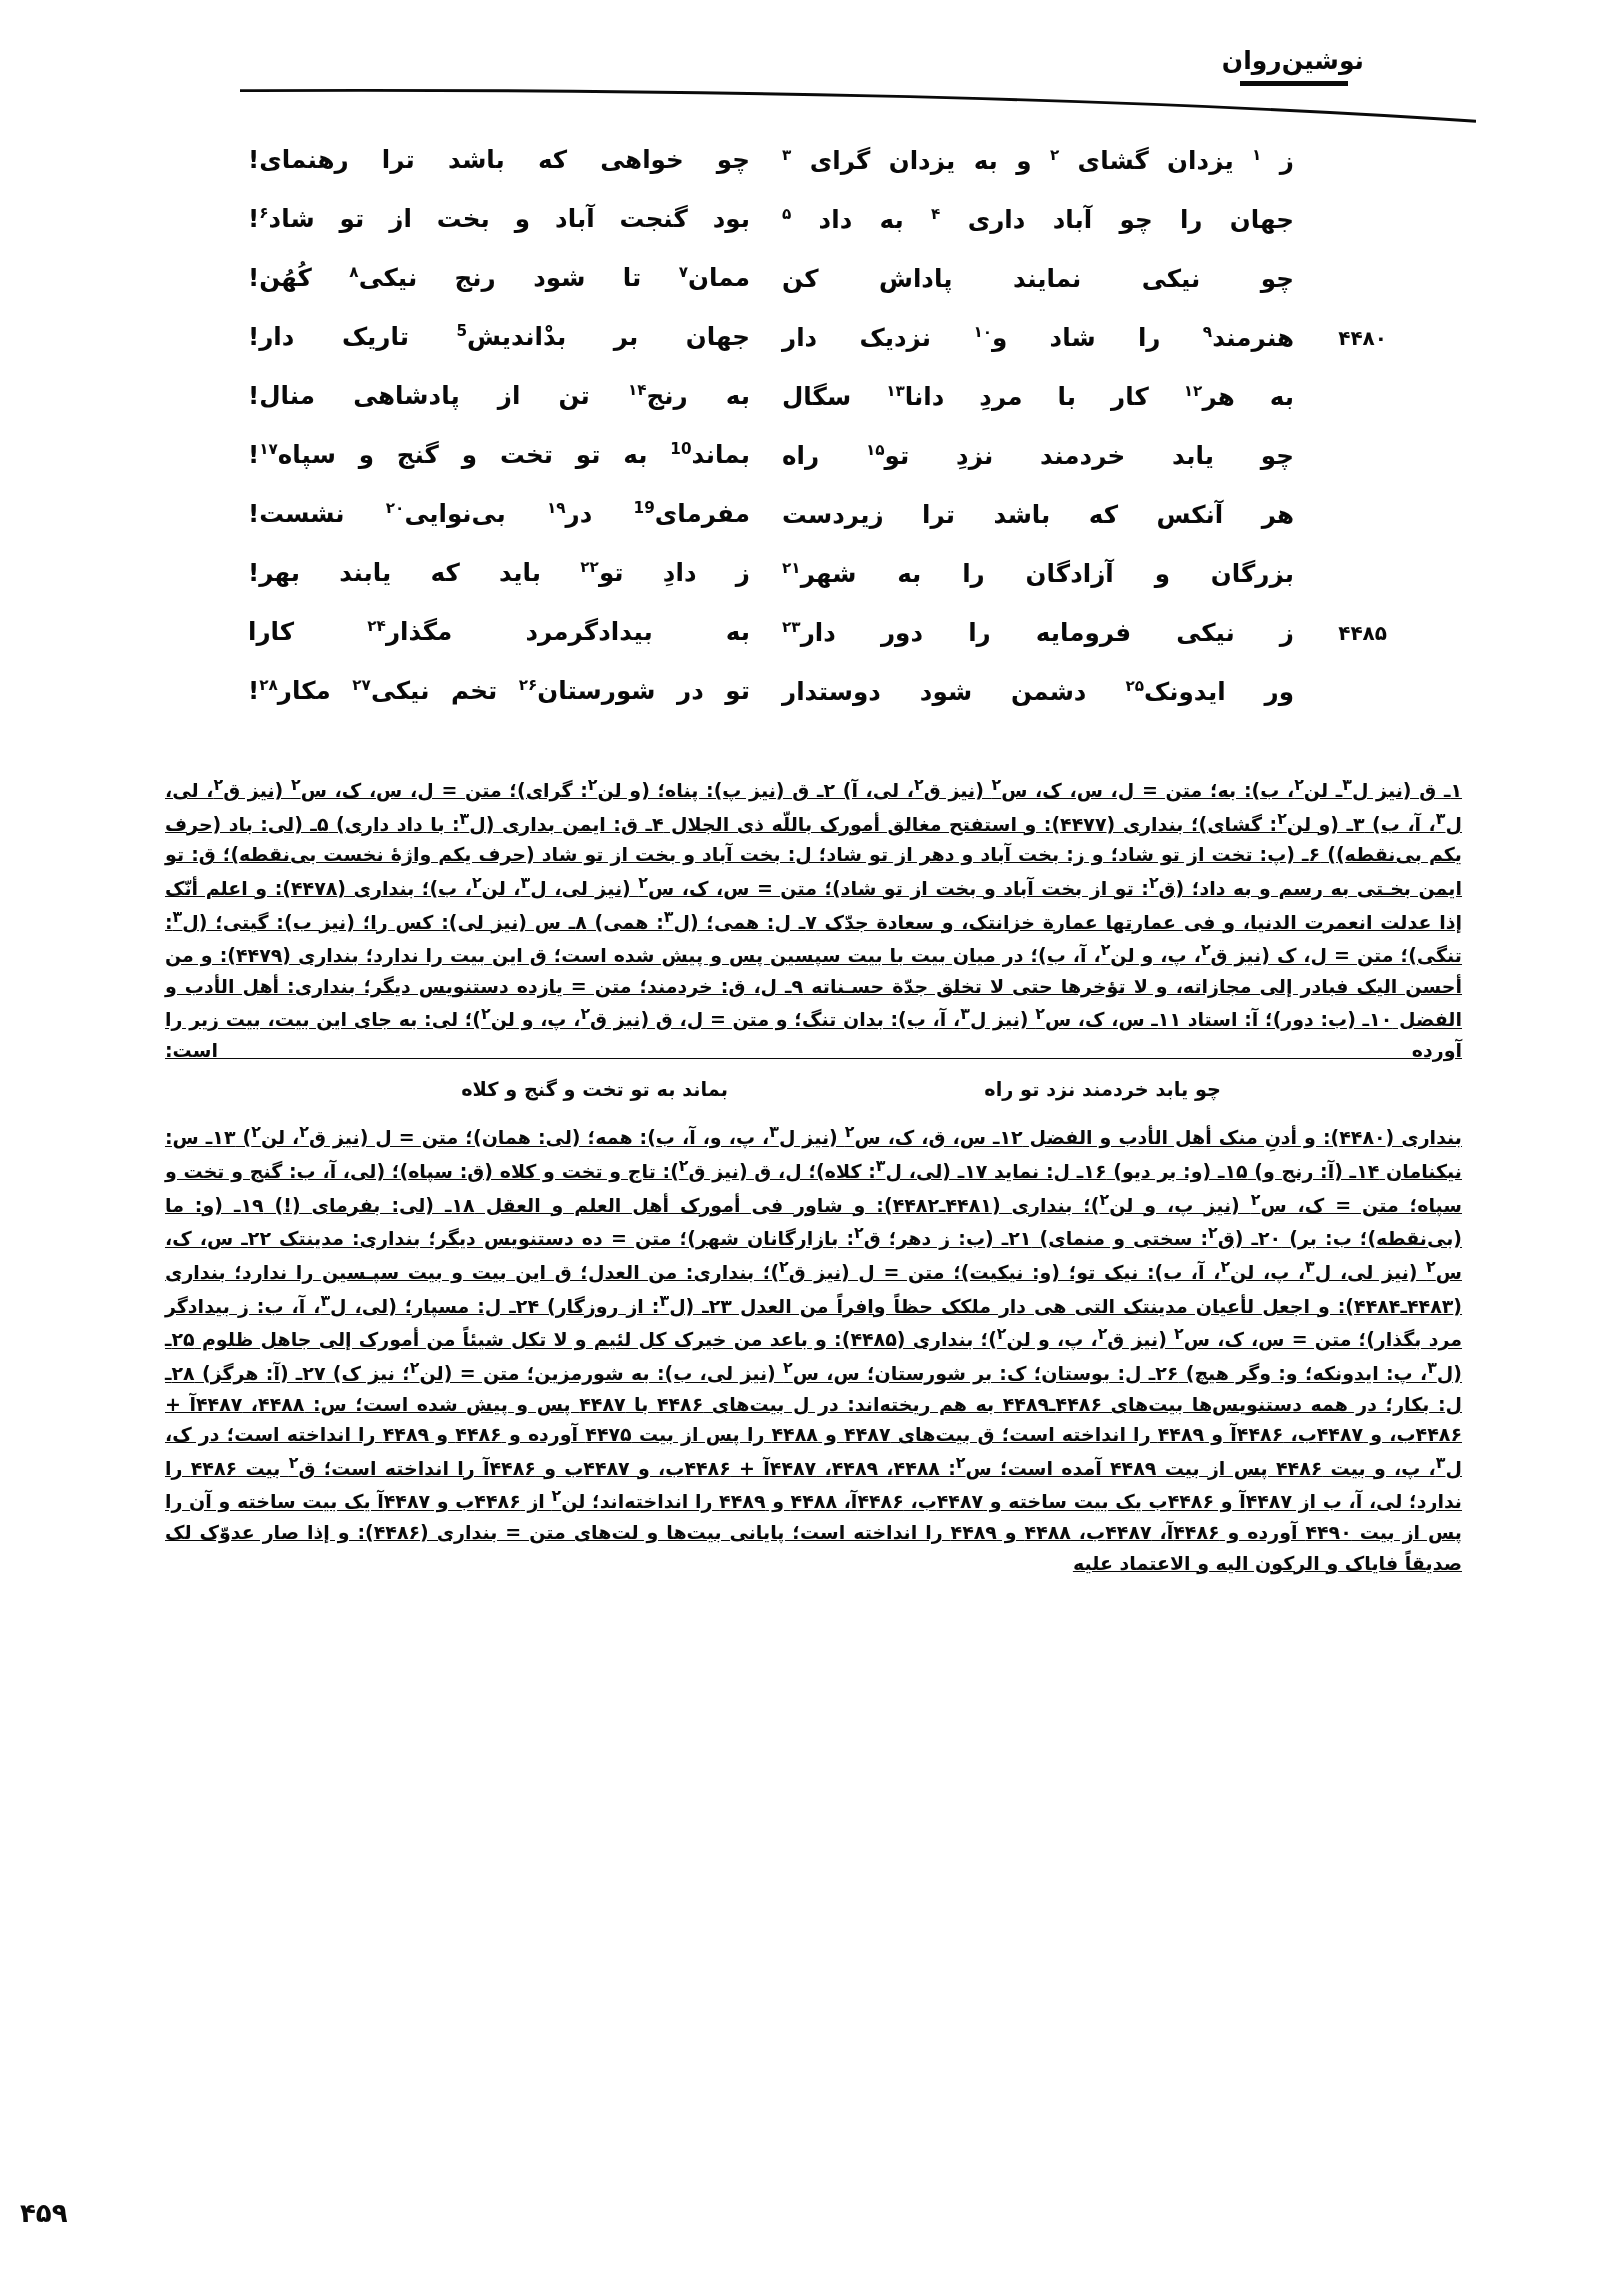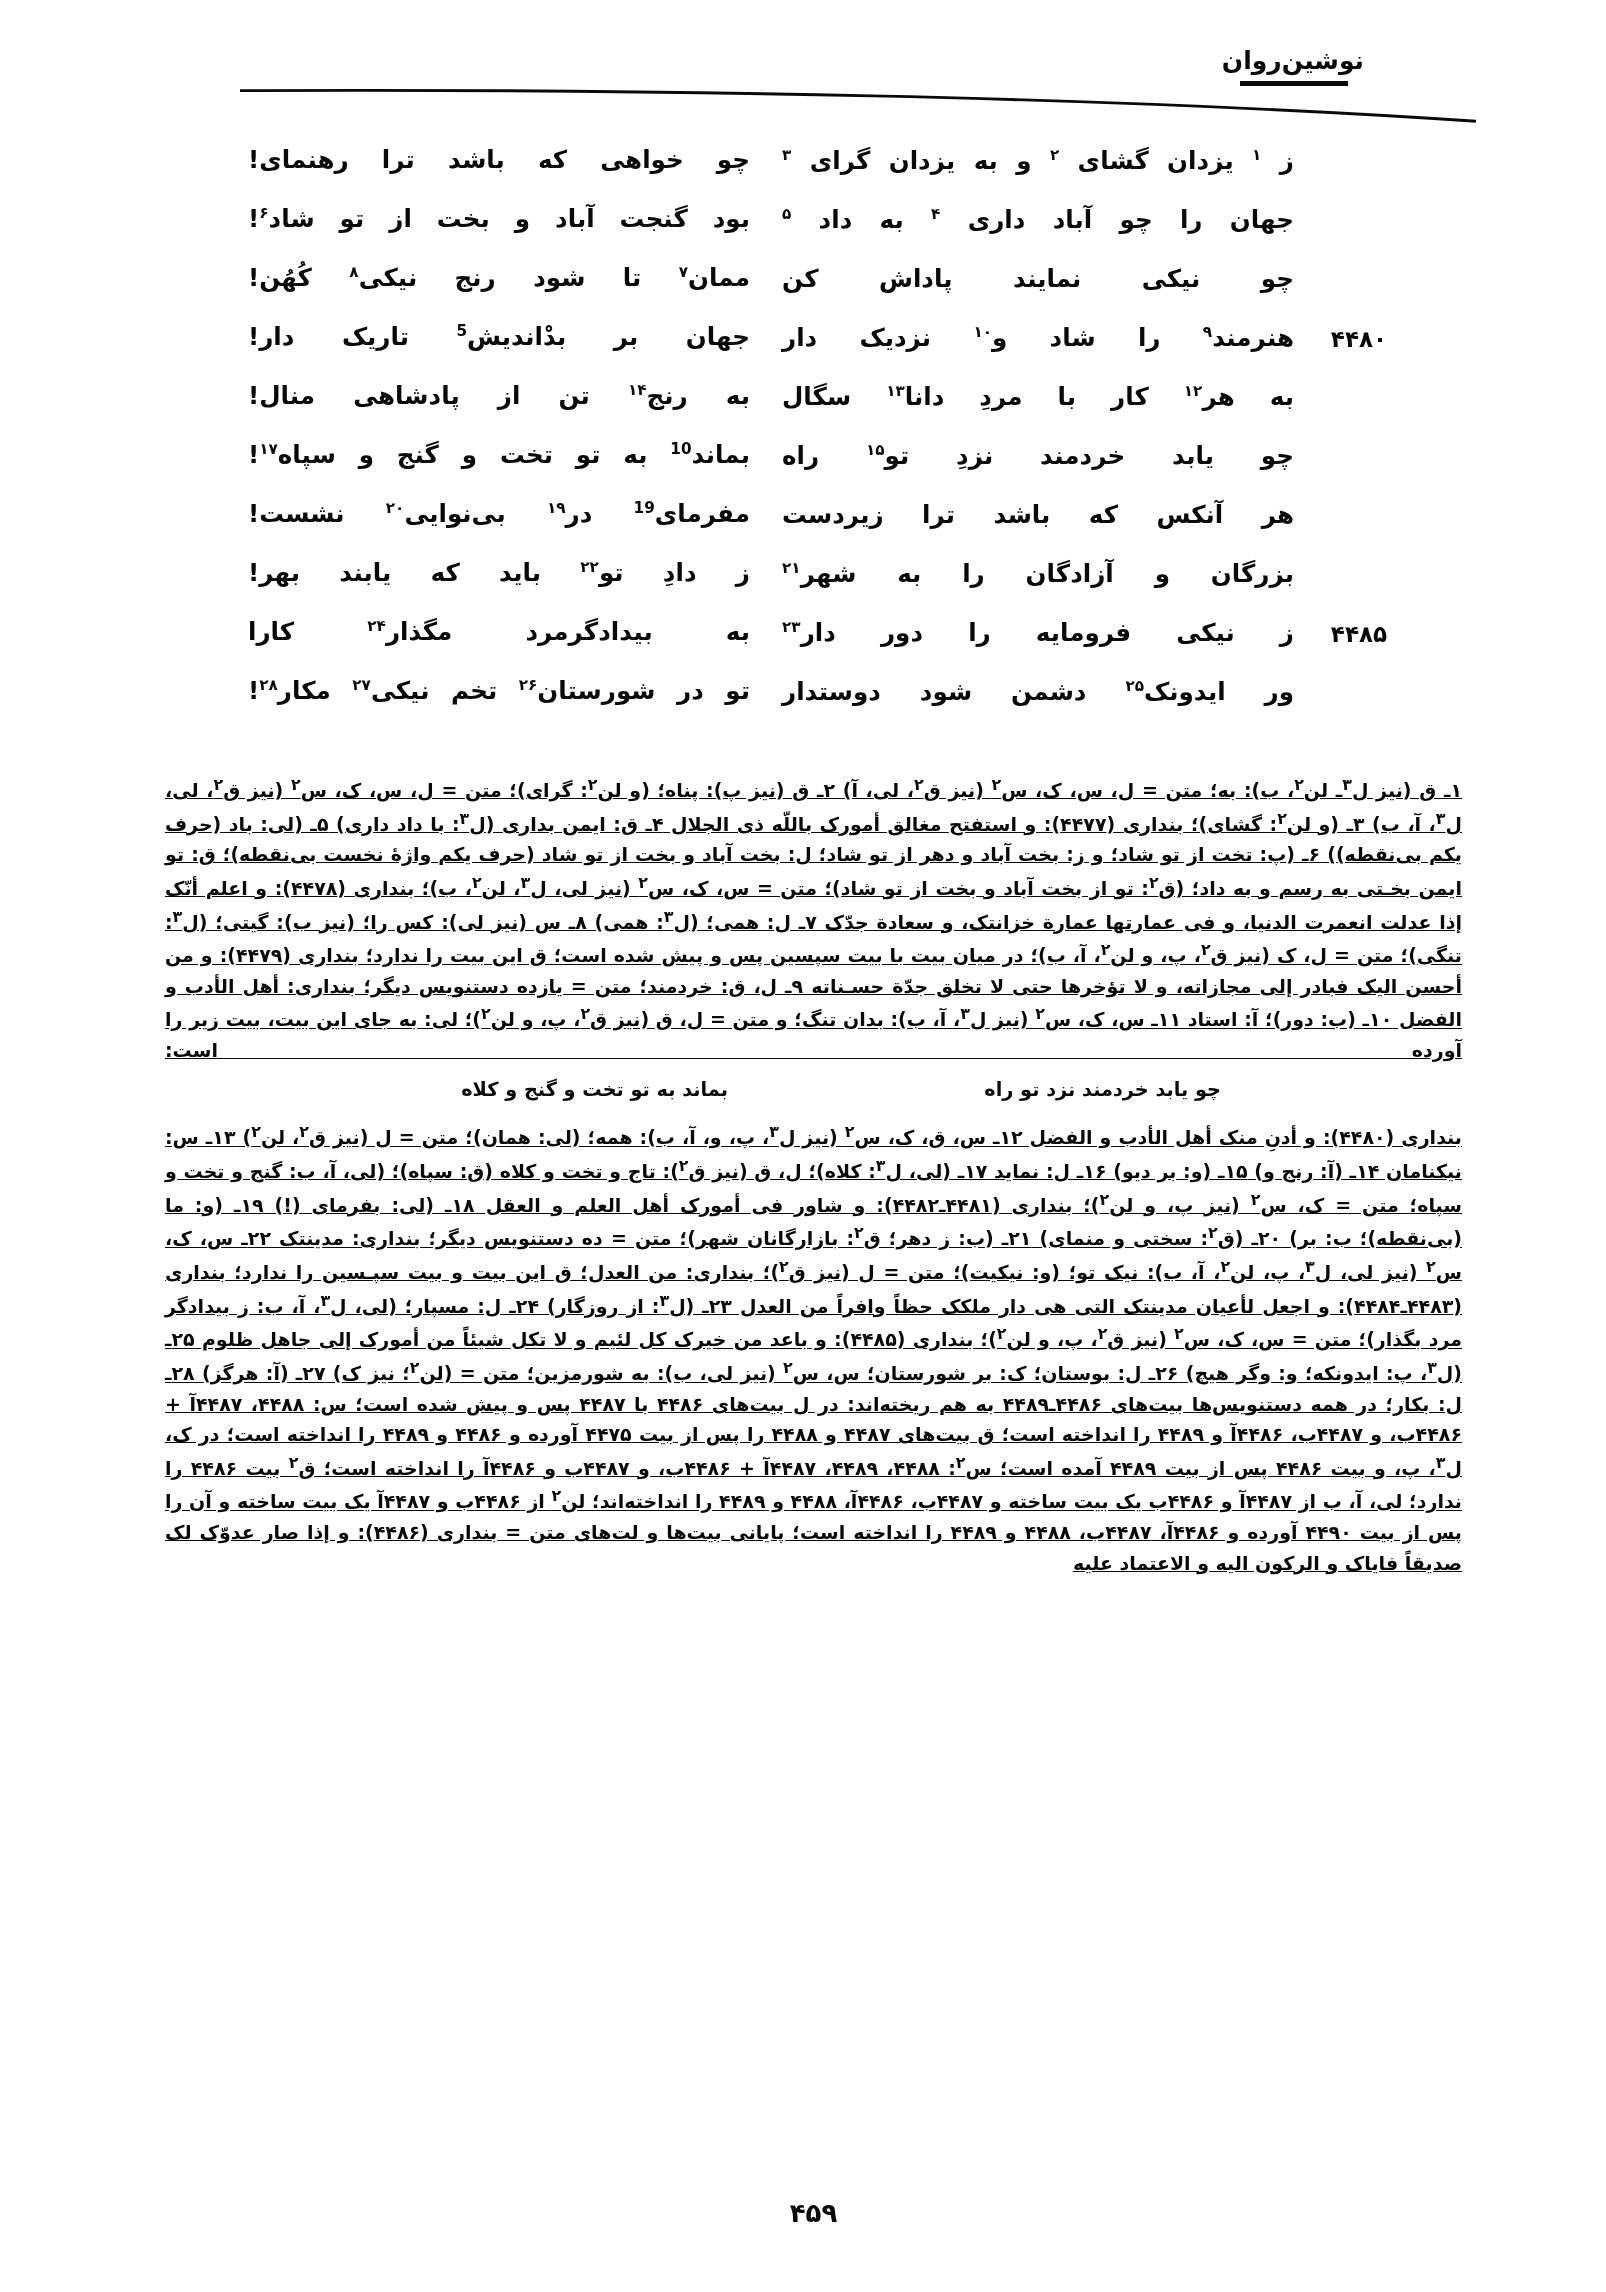--- a/index.html
+++ b/index.html
@@ -63,21 +63,21 @@
     align-items: baseline;
     height: 59px;
     position: relative;
   }
   .vnum {
     position: absolute;
     right: 0px;
     top: 5.8px;
     width: 89px;
     text-align: right;
-    font-size: 23px;
+    font-size: 20px;
     font-weight: 700;
     direction: rtl;
   }
   .hemi {
     font-size: 24.6px;
     font-weight: 700;
     white-space: nowrap;
     direction: rtl;
     line-height: 1.1;
   }
@@ -143,21 +143,21 @@
   }
   .app-bayt .apphemi.a { right: 241px; }
   .app-bayt .apphemi.b { right: 734px; }
 
   
   .folio {
     position: absolute;
     bottom: 64px;
     left: 0;
     right: 0;
-    text-align: center;
+    text-align: left;
     font-size: 26px;
     font-weight: 700;
   }
 
   
   .ink { -webkit-font-smoothing: none; }
 </style>
 </head>
 <body class="ink">
 

